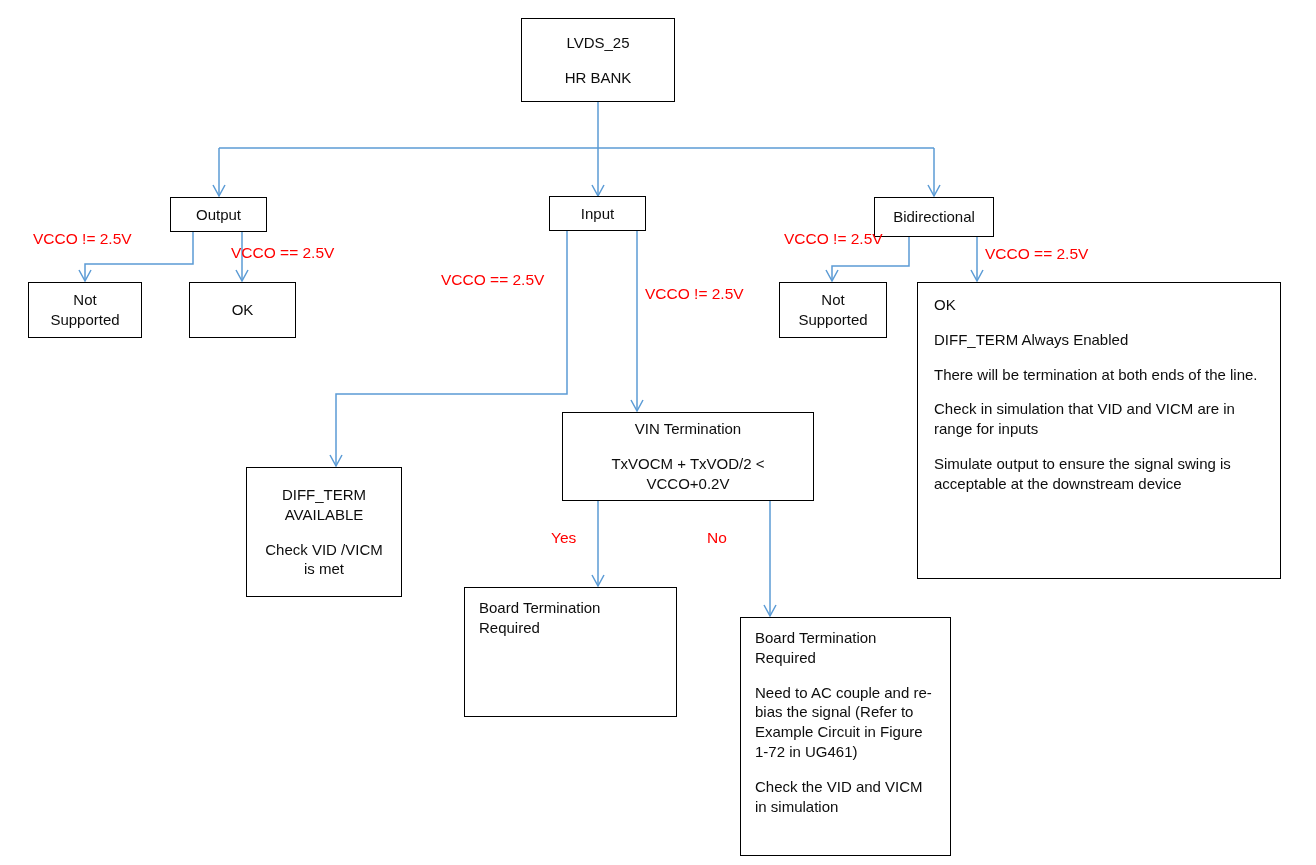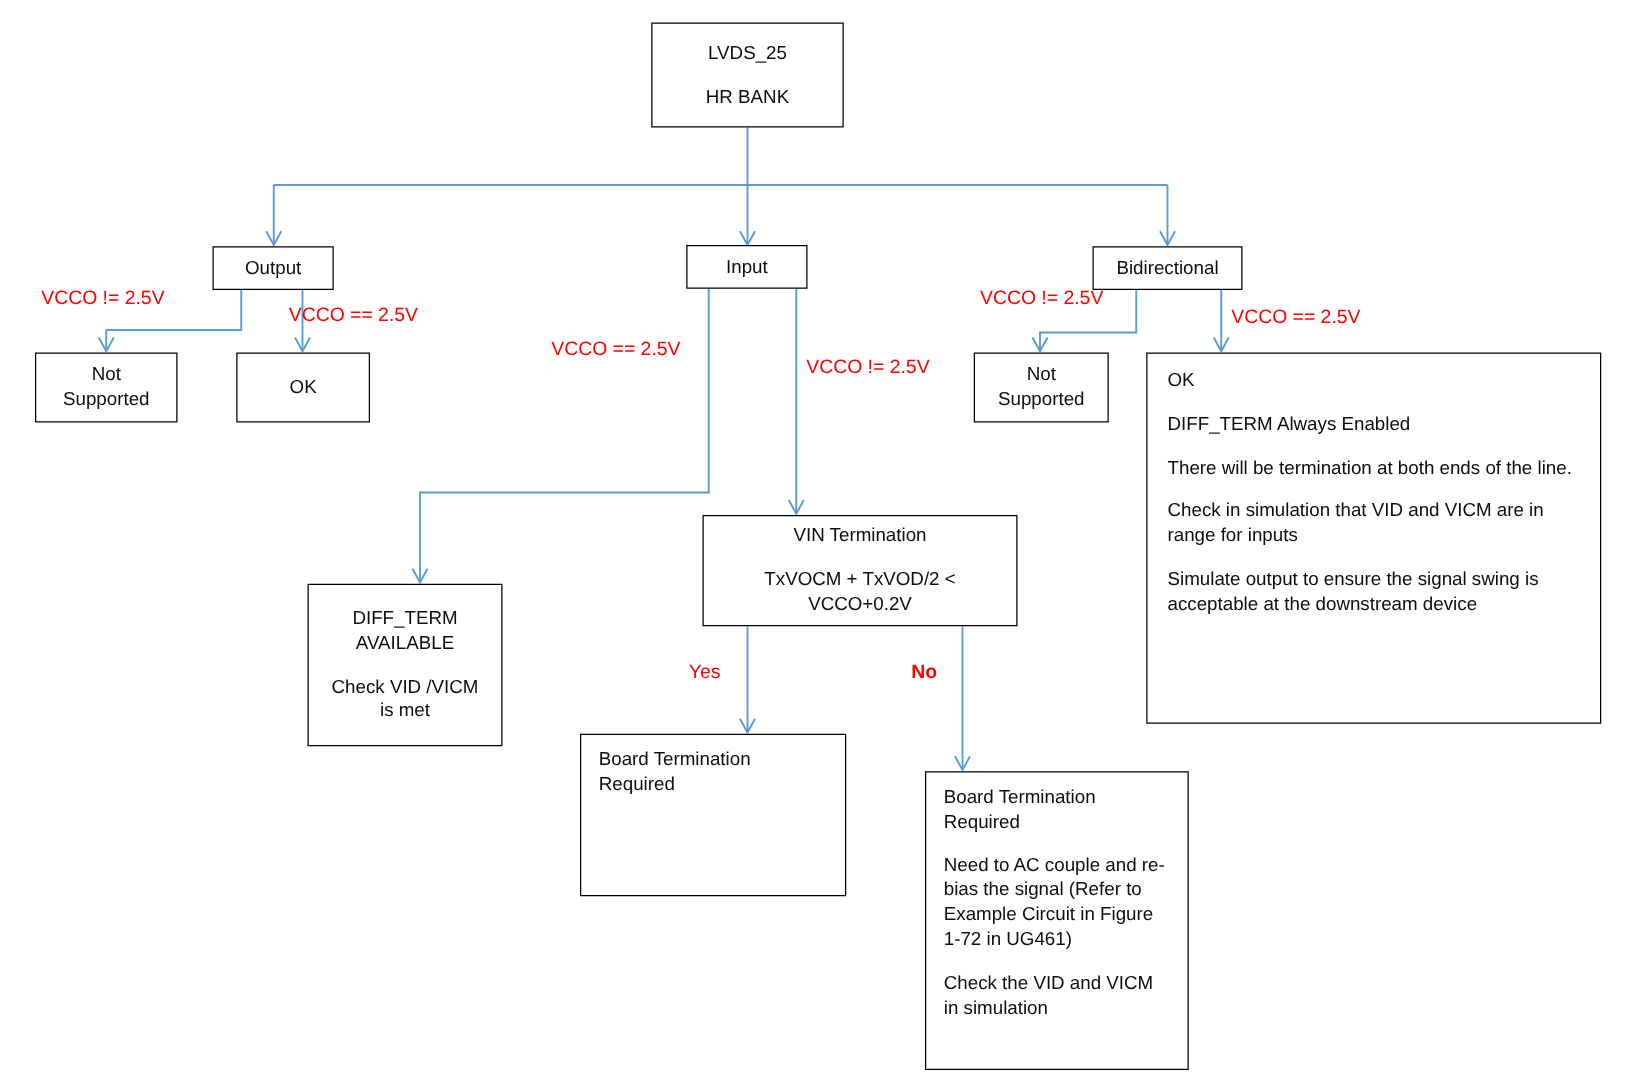--- a/index.html
+++ b/index.html
@@ -132,21 +132,21 @@
   </div>
 
   <div class="node center" style="left:170px; top:197px; width:97px; height:35px;">
     <span class="line">Output</span>
   </div>
 
   <div class="node center" style="left:549px; top:196px; width:97px; height:35px;text-align:right;">
     <span class="line">Input</span>
   </div>
 
-  <div class="node center" style="left:874px; top:197px; width:120px; height:35px;">
+  <div class="node center" style="left:874px; top:197px; width:120px; height:40px;">
     <span class="line">Bidirectional</span>
   </div>
 
   <div class="node center" style="left:28px; top:282px; width:114px; height:56px;">
     <span class="line">Not</span>
     <span class="line">Supported</span>
   </div>
 
   <div class="node center" style="left:189px; top:282px; width:107px; height:56px;">
     <span class="line">OK</span>
@@ -203,15 +203,15 @@
   <div class="edge-label" style="left:441px; top:271px;">VCCO == 2.5V</div>
 
   <div class="edge-label" style="left:645px; top:285px;">VCCO != 2.5V</div>
 
   <div class="edge-label" style="left:784px; top:230px;">VCCO != 2.5V</div>
 
   <div class="edge-label" style="left:985px; top:245px;">VCCO == 2.5V</div>
 
   <div class="edge-label" style="left:551px; top:529px;">Yes</div>
 
-  <div class="edge-label" style="left:729px; top:529px;font-weight:bold;">No</div>
+  <div class="edge-label" style="left:707px; top:529px;">No</div>
 
 </div>
 
 </body></html>

